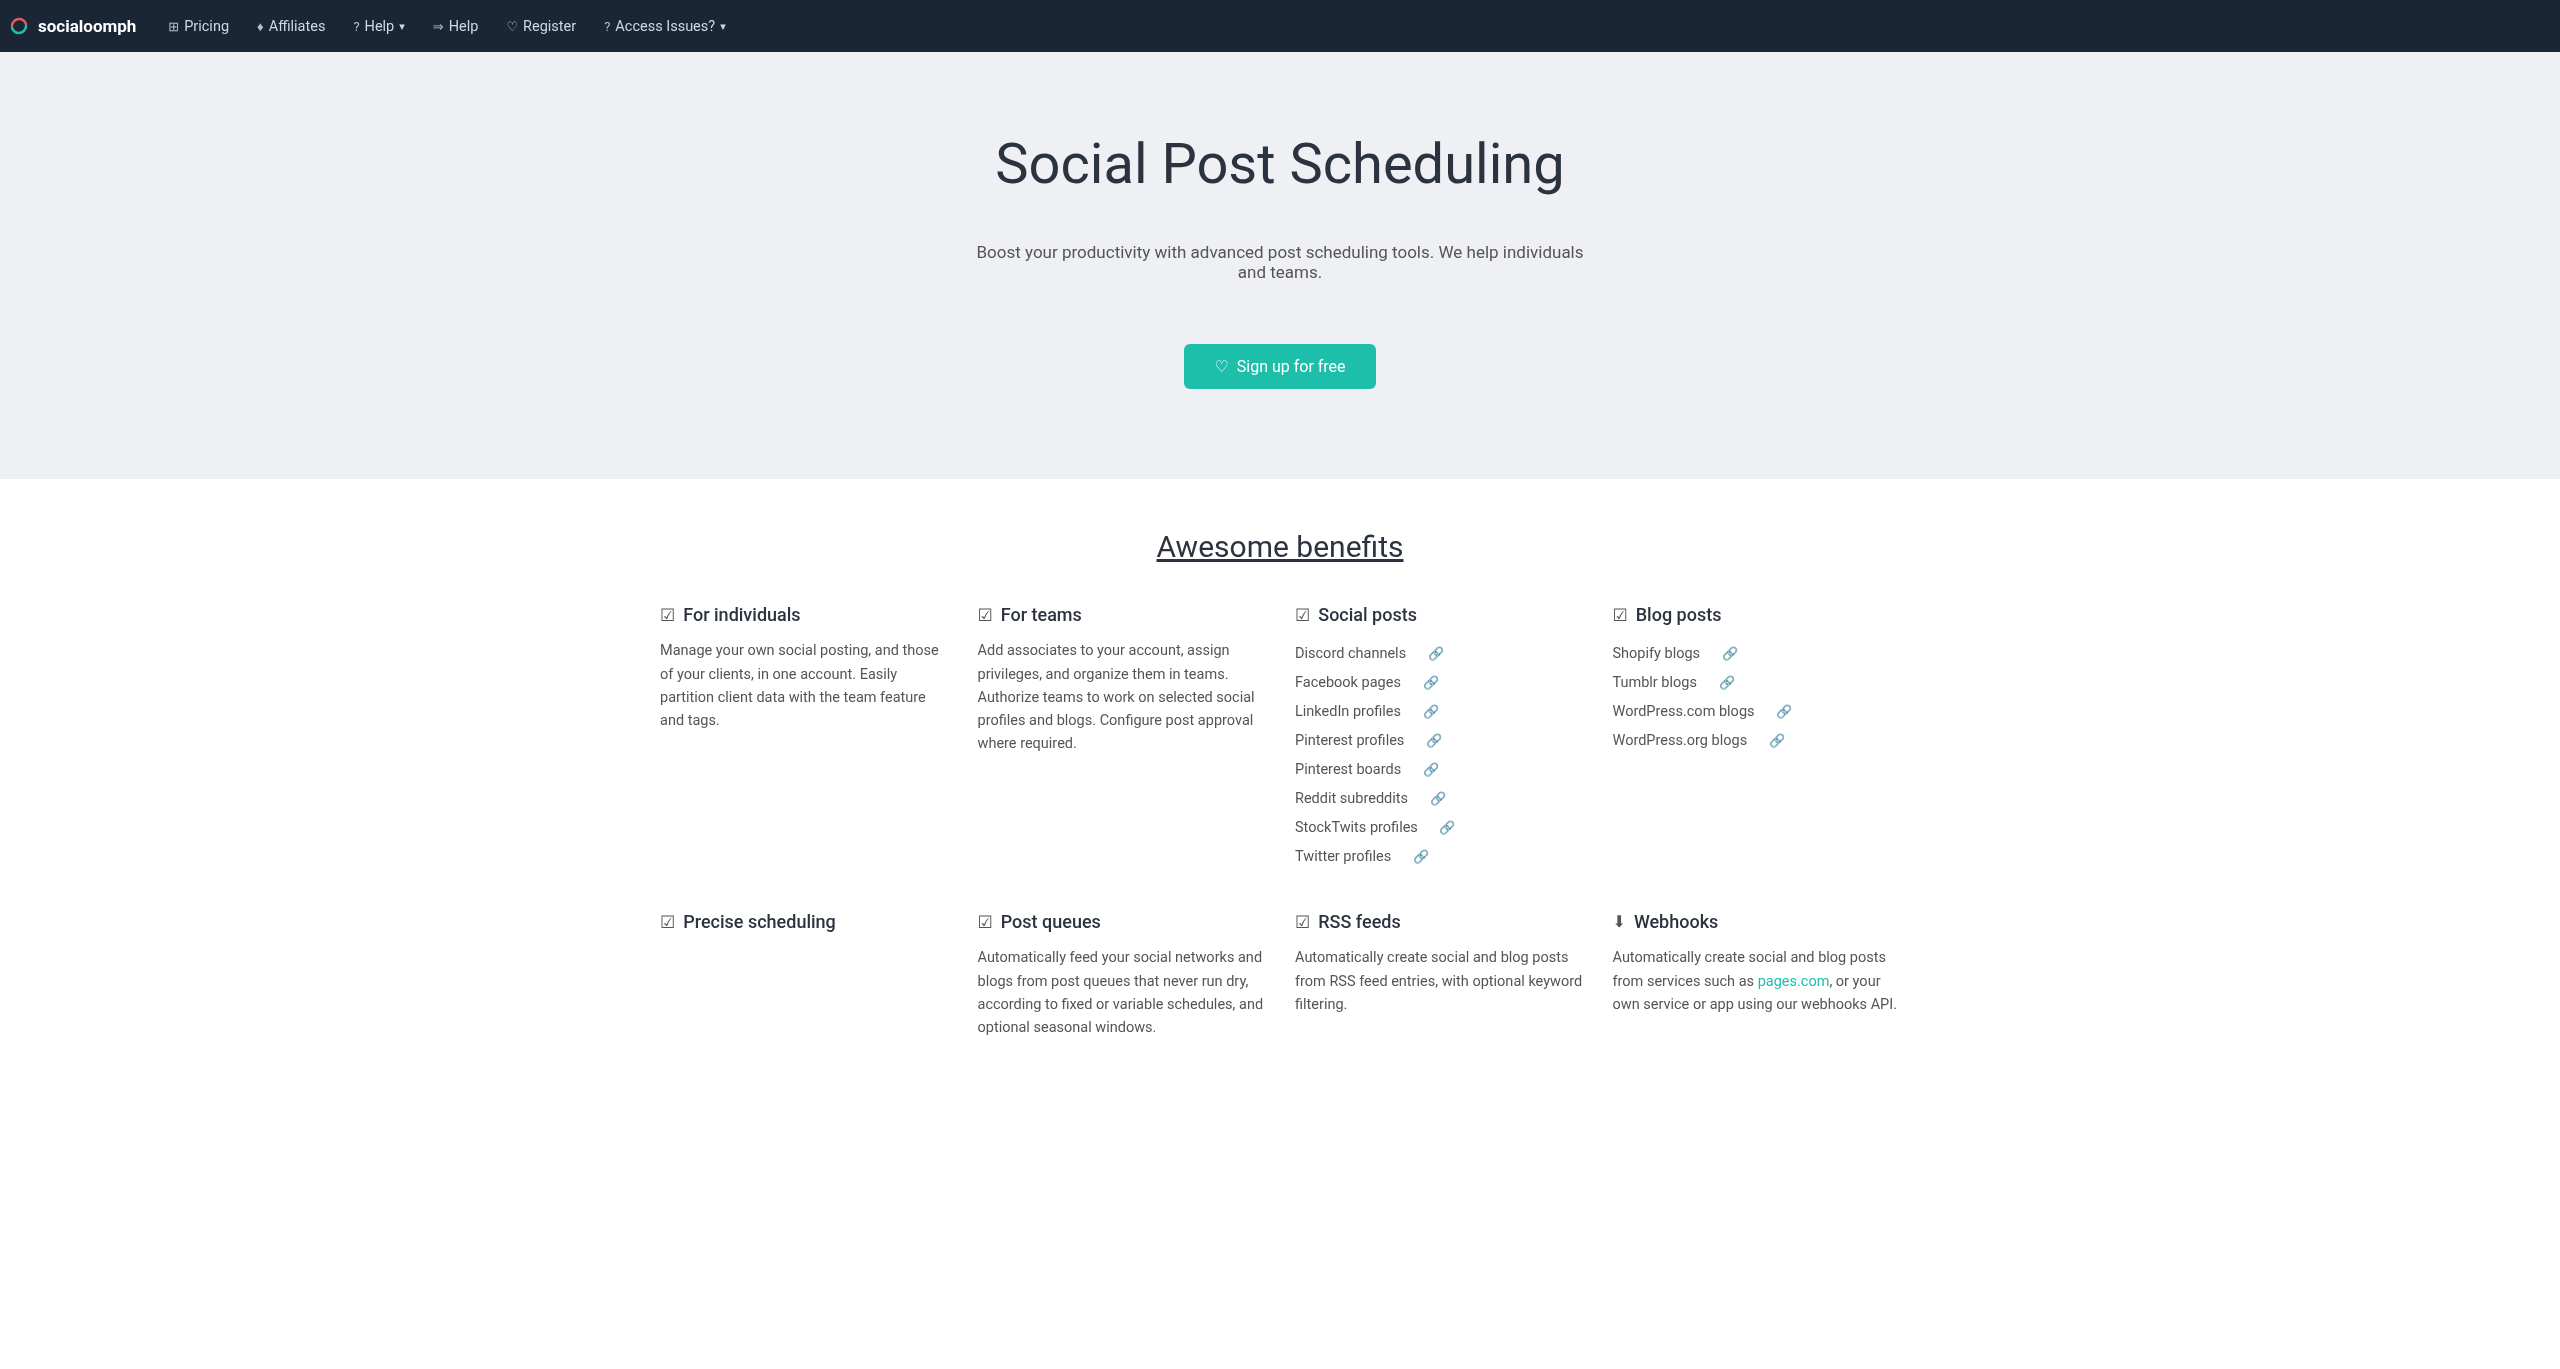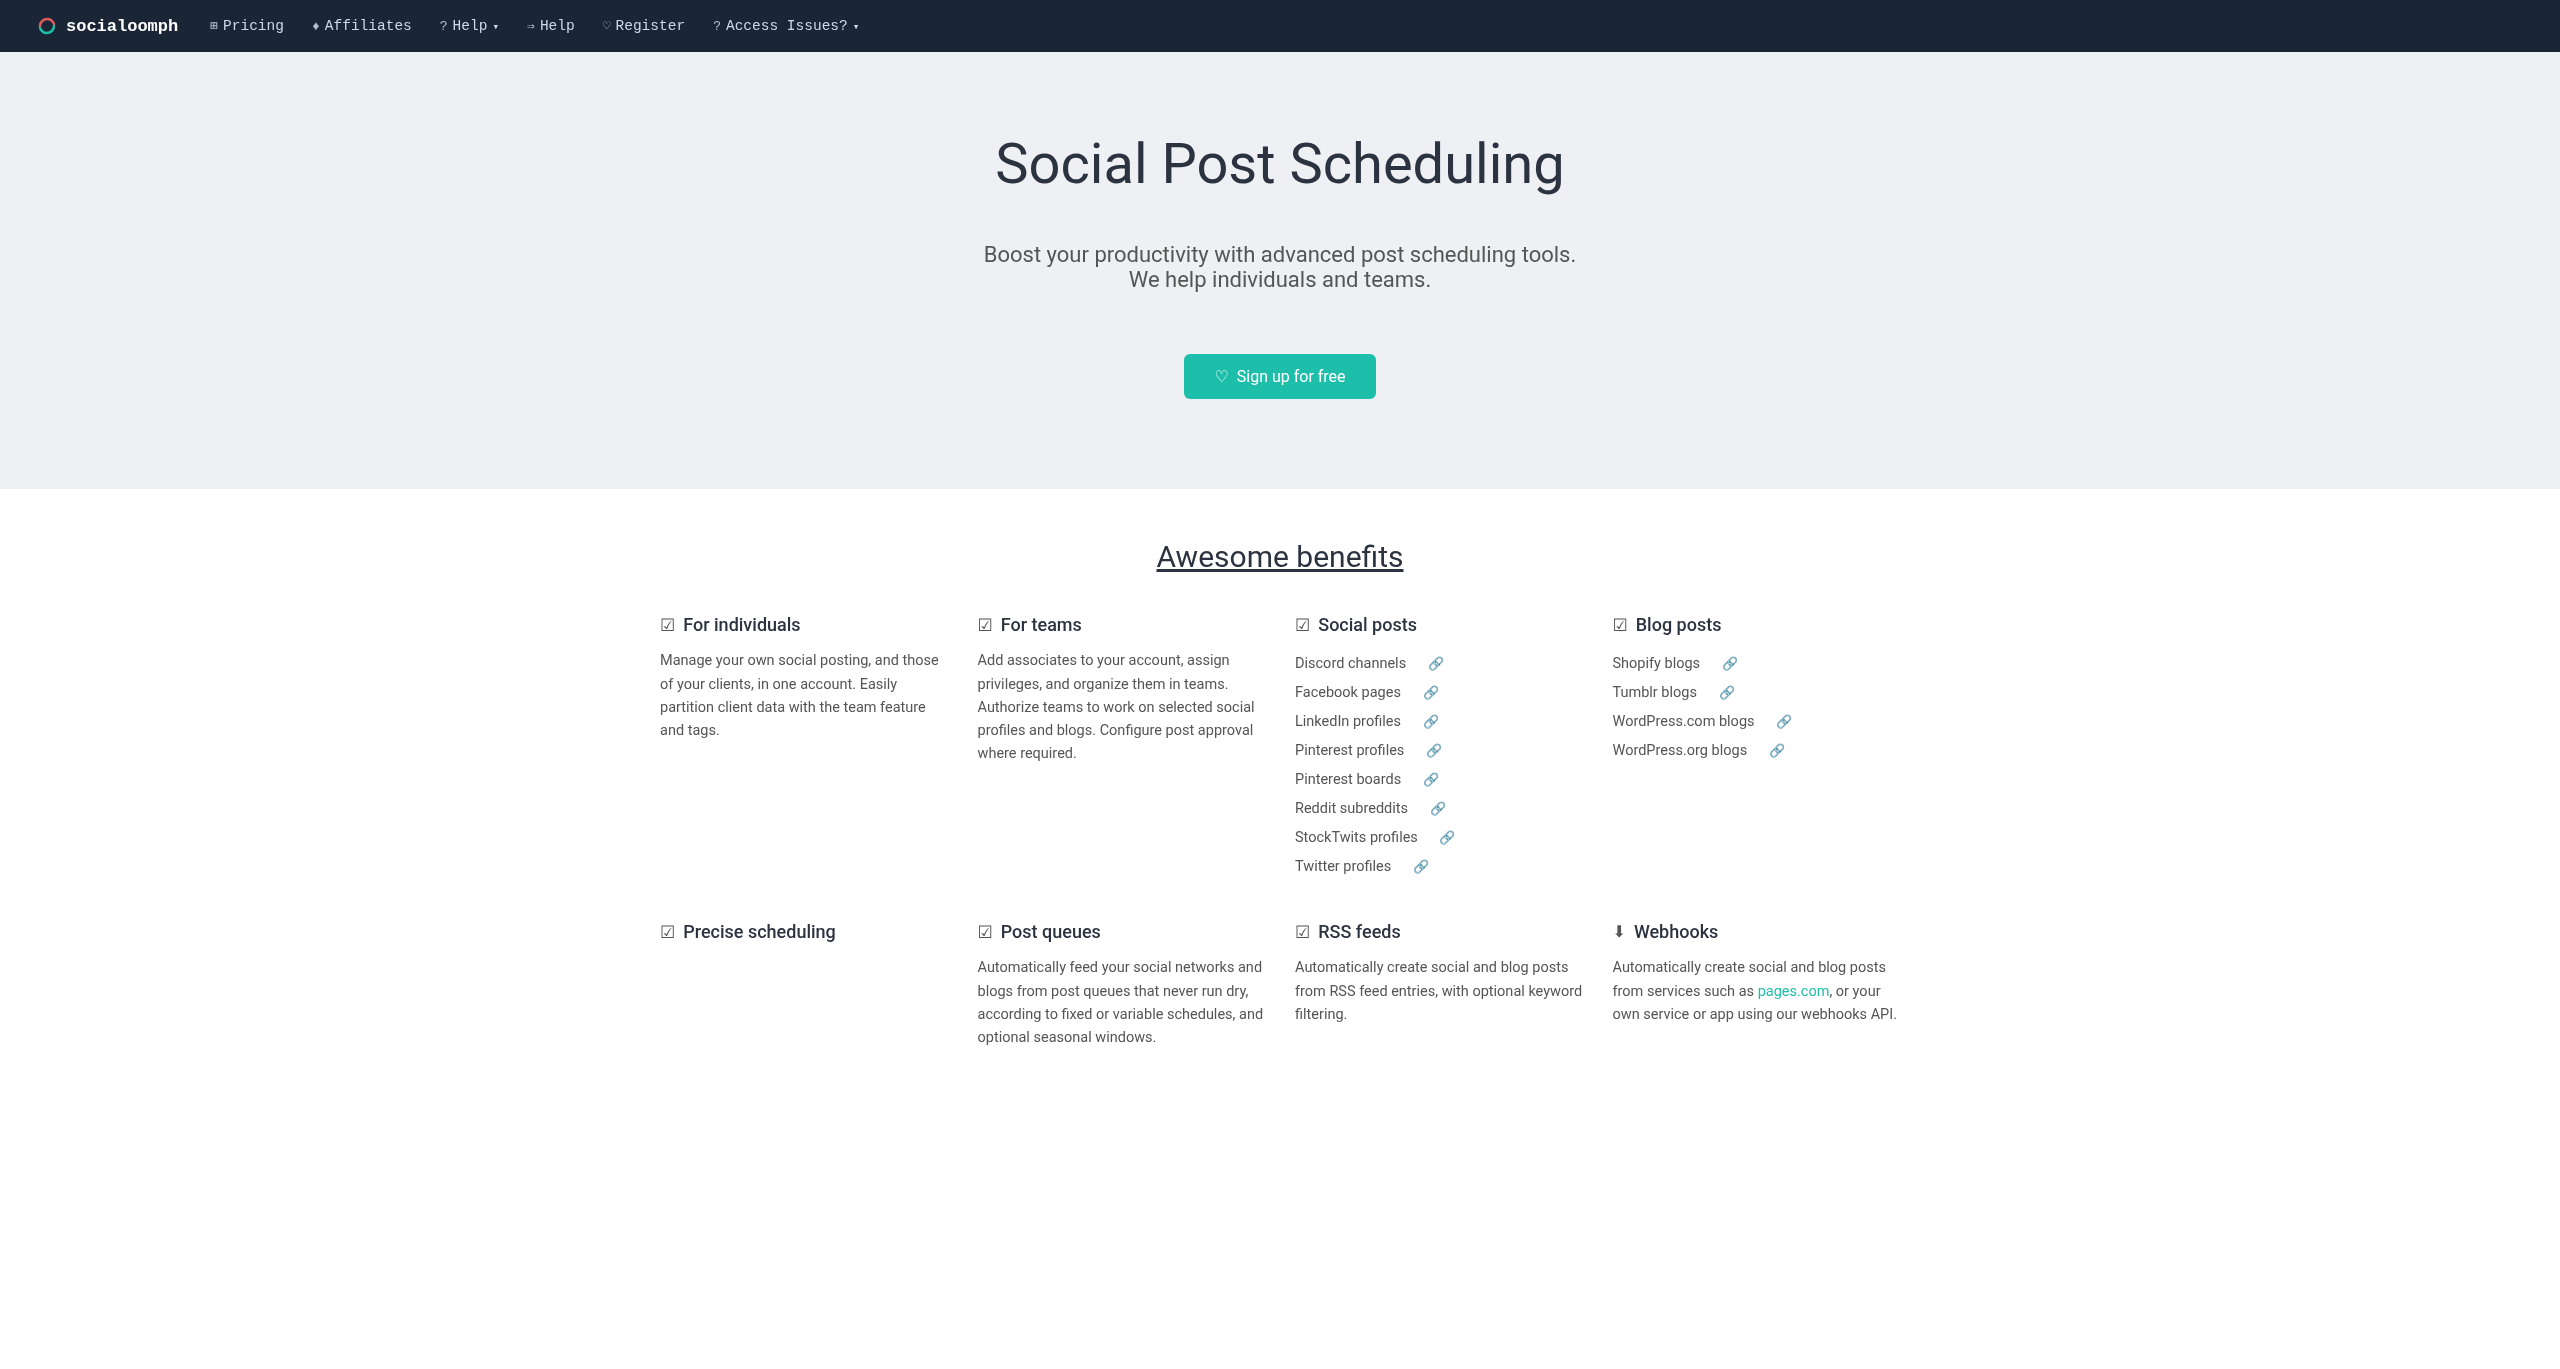--- a/index.html
+++ b/index.html
@@ -4,23 +4,22 @@
   <style>
     * { margin: 0; padding: 0; box-sizing: border-box; }
     body { font-family: -apple-system, BlinkMacSystemFont, 'Segoe UI', Roboto, sans-serif; background: #fff; color: #333; font-size: 16px; }
 
     
     nav {
       background: #1a2535;
       height: 52px;
       display: flex;
       align-items: center;
-      padding: 0 36px;
+      padding: 0 8px;
       gap: 4px;
-      font-family: Liberation Mono, monospace;
     }
     .nav-brand {
       display: flex;
       align-items: center;
       gap: 8px;
       color: #fff;
       font-weight: 700;
       font-size: 17px;
       margin-right: 16px;
       text-decoration: none;
@@ -55,21 +54,21 @@
       gap: 28px;
     }
     .hero h1 {
       font-size: 56px;
       font-weight: 400;
       color: #2c3340;
       margin-bottom: 18px;
       line-height: 1.15;
     }
     .hero p {
-      font-size: 22px;
+      font-size: 17px;
       color: #555;
       margin-bottom: 34px;
       max-width: 620px;
     }
     .cta-btn {
       background: #1dbfaa;
       color: #fff;
       border: none;
       border-radius: 6px;
       padding: 13px 30px;

